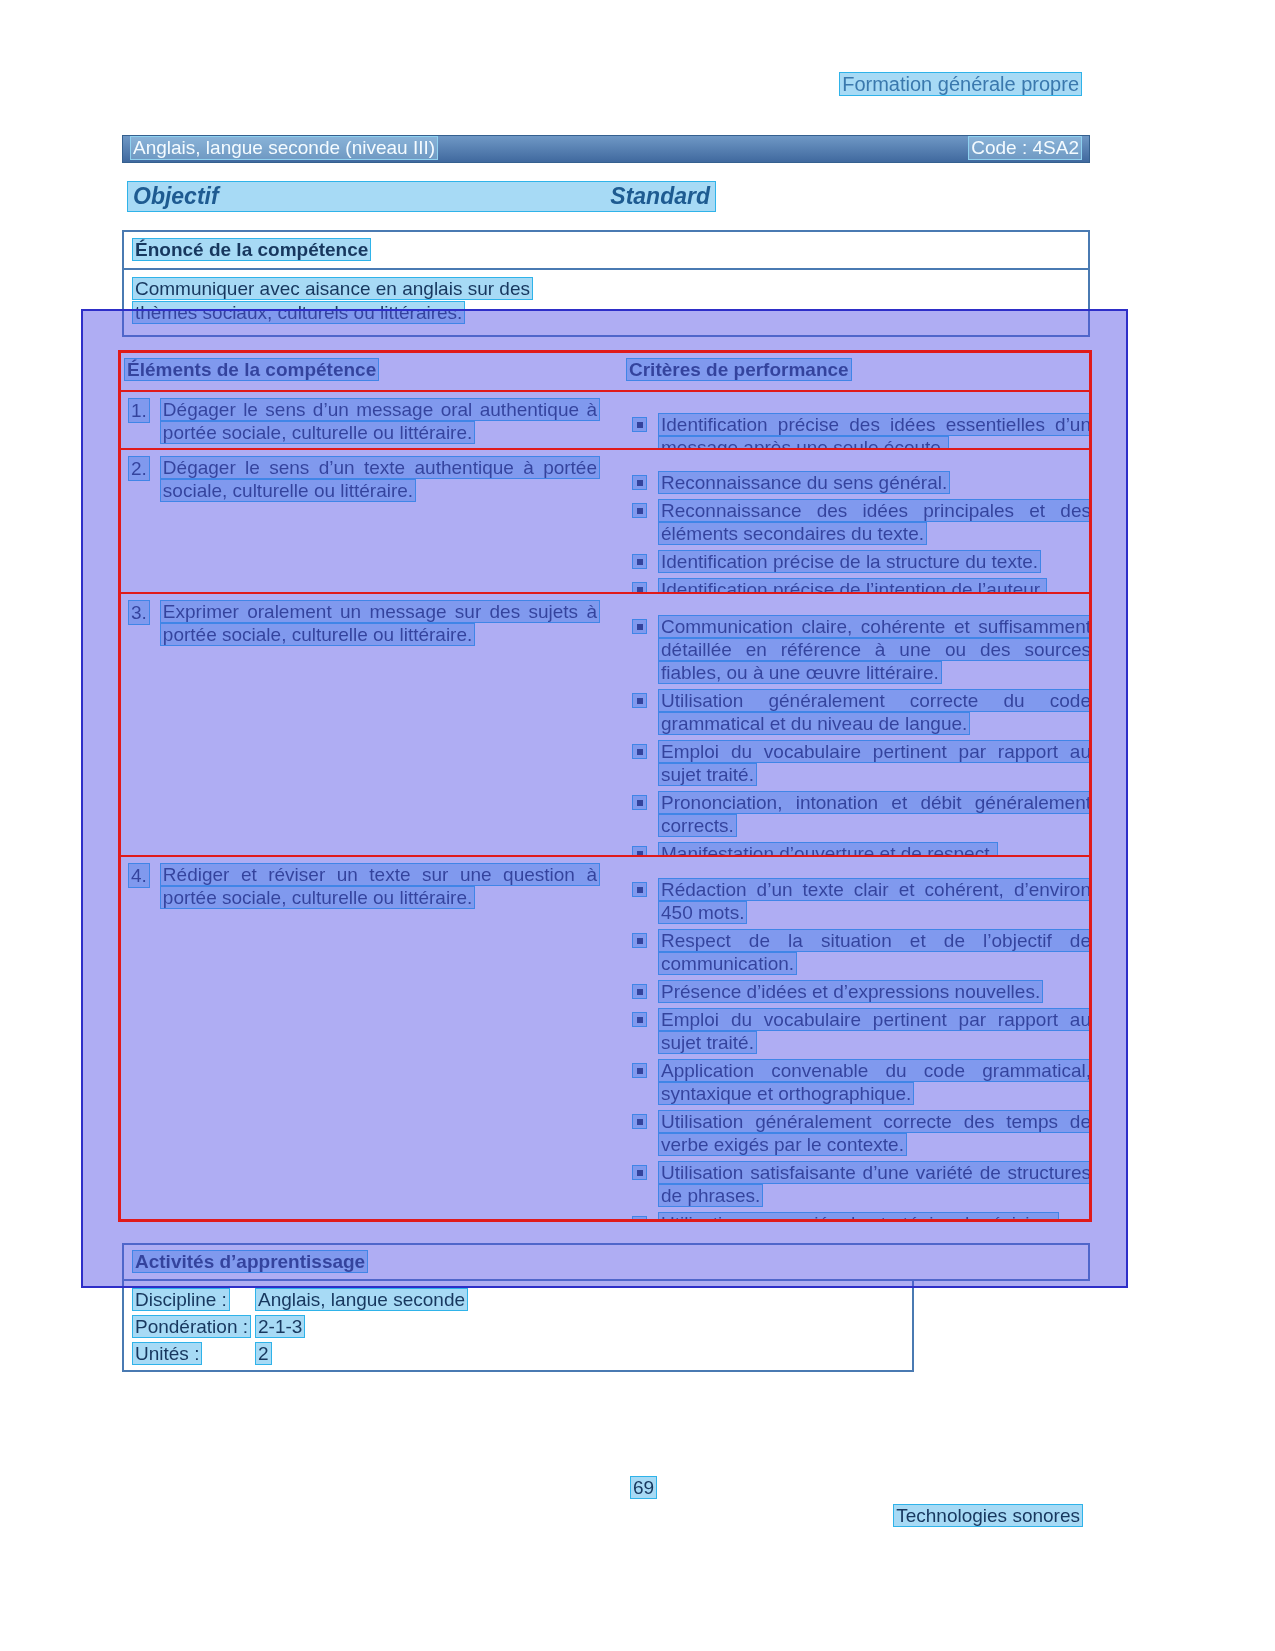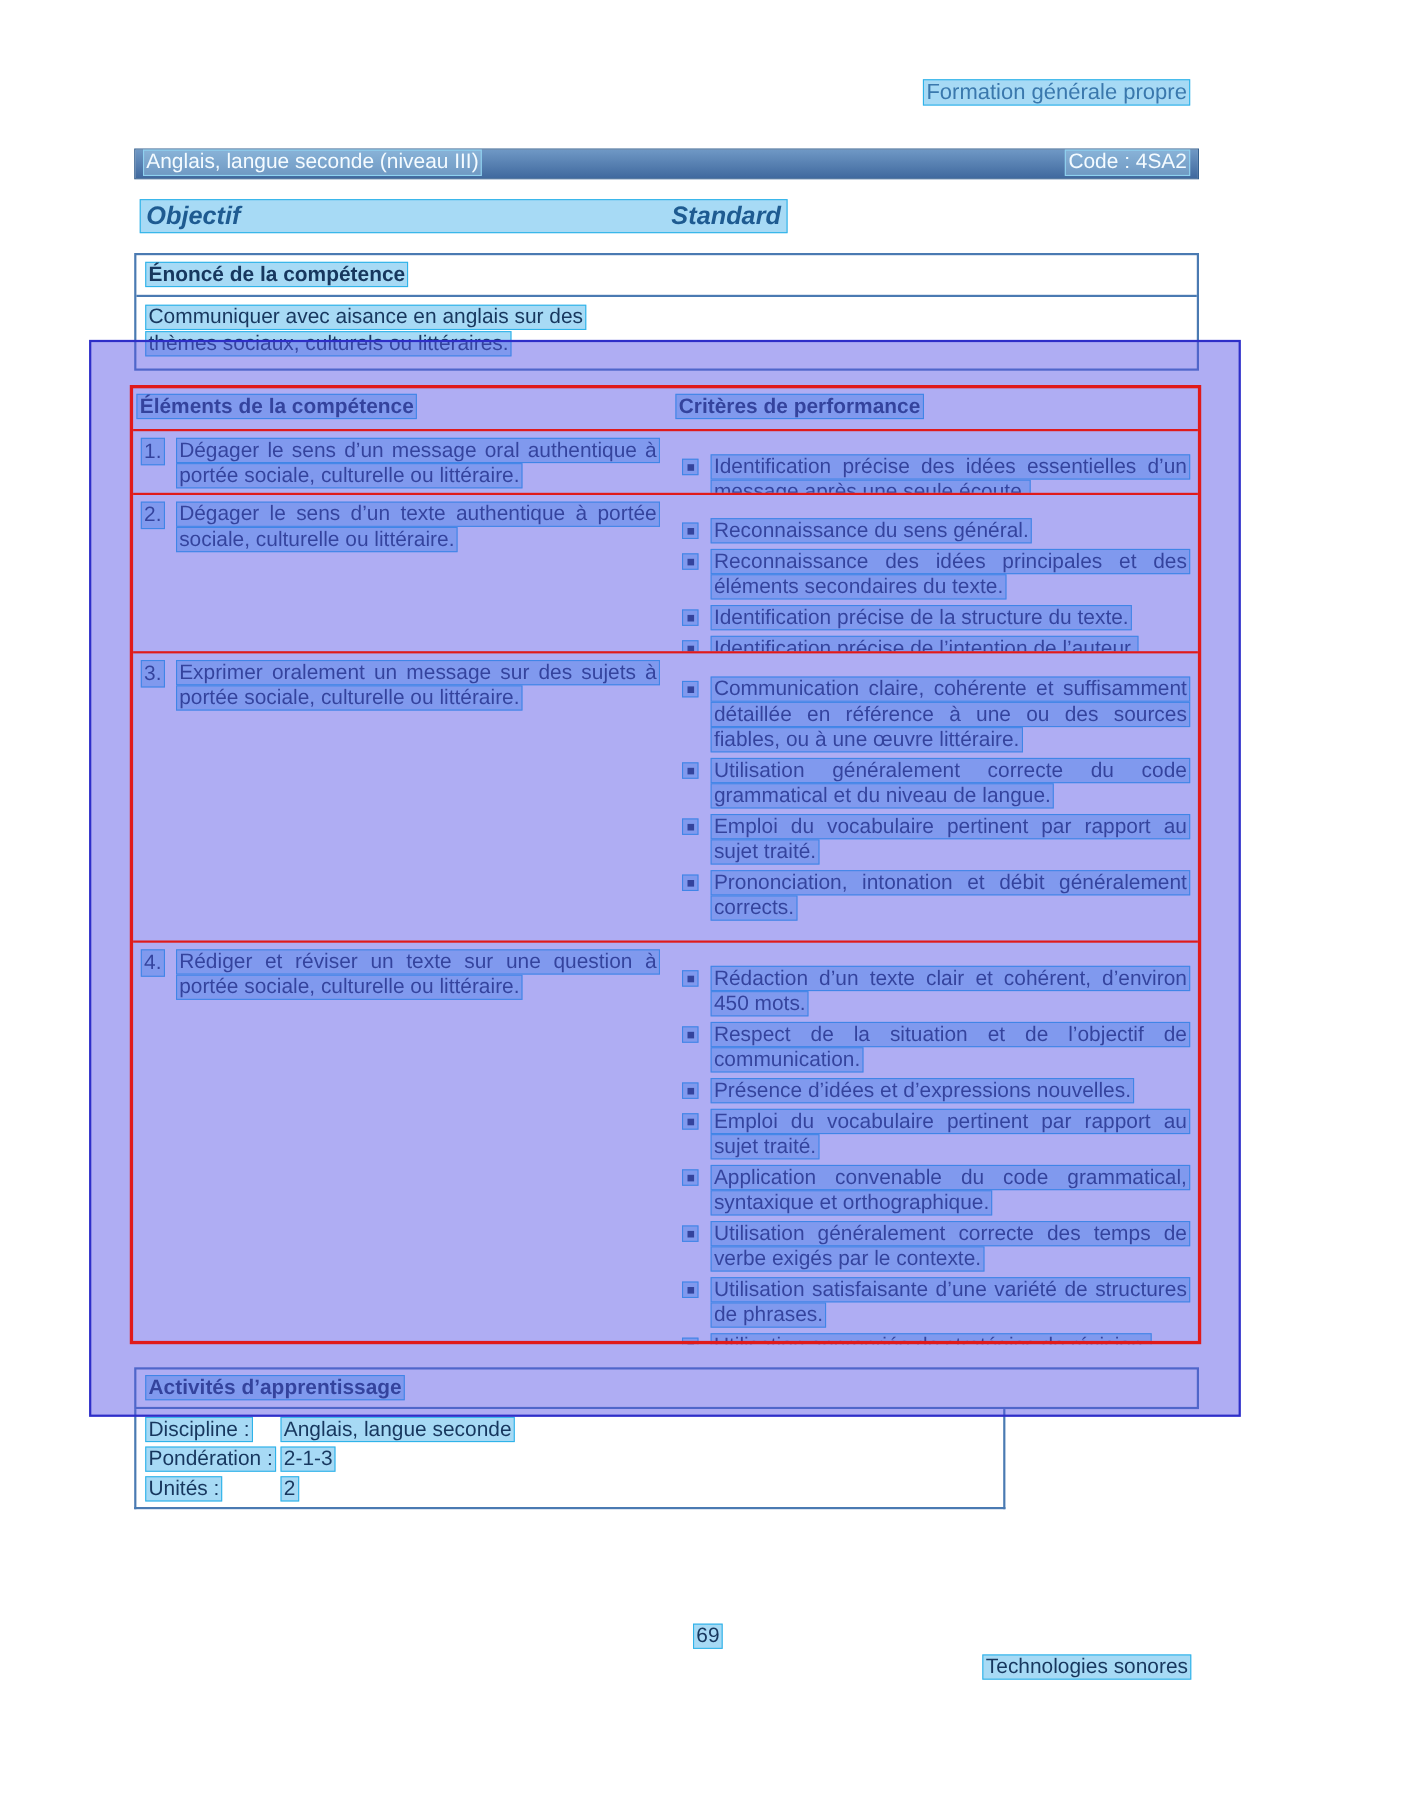--- a/index.html
+++ b/index.html
@@ -28,21 +28,21 @@
     background:#a7daf5; border:1px solid #2fb3e9; padding:1px 5px;
     font-size:23px; font-weight:bold; font-style:italic; color:#1e5b91;
   }
   
   .enonce { position:absolute; left:122px; top:230px; width:968px; border:2px solid #4a7ab2; box-sizing:border-box; background:#fff; }
   .enonce-title { border-bottom:2px solid #4a7ab2; padding:7px 8px; font-weight:bold; font-size:19px; }
   .enonce-body { padding:7px 8px 10px 8px; font-size:19px; line-height:23px; }
   .enonce-body .bline { margin-bottom:1px; }
   
   .ctable { position:absolute; left:118px; top:350px; width:974px; font-size:19px; line-height:23px; }
-  .trow { display:grid; grid-template-columns:490px 484px; box-sizing:border-box; overflow:hidden; }
+  .trow { display:grid; grid-template-columns:490px 484px; box-sizing:border-box; overflow:hidden;gap:12px; }
   .thead { height:40px; font-weight:bold; }
   .thead .cell { padding:8px 6px; }
   .r1 { height:58px; } .r2 { height:144px; } .r3 { height:263px; } .r4 { height:367px; }
   .elem-cell { padding:8px 8px 0 10px; display:flex; align-items:flex-start; box-sizing:border-box; }
   .rownum { flex:none; margin-right:10px; }
   .elem-text { flex:1; text-align:justify; }
   .crit-cell { padding:23px 10px 0 12px; box-sizing:border-box; }
   .crit-item { display:flex; align-items:flex-start; margin-bottom:5px; }
   .bullet-wrap {
     flex:none; width:13px; height:13px; margin-top:4px; margin-right:11px;
@@ -186,20 +186,26 @@
               <span class="bullet-square"></span>
             </span>
           <div class="crit-text"><span class="hl">Emploi du vocabulaire pertinent par rapport au sujet traité.</span></div>
         </div>
         <div class="crit-item">
           <span class="bullet-wrap">
               <span class="bullet-square"></span>
             </span>
           <div class="crit-text"><span class="hl">Prononciation, intonation et débit généralement corrects.</span></div>
         </div>
+        <div class="crit-item">
+          <span class="bullet-wrap">
+              <span class="bullet-square"></span>
+            </span>
+          <div class="crit-text"><span class="hl">Manifestation d’ouverture et de respect.</span></div>
+        </div>
       </div>
     </div>
 
     <div class="trow r4">
       <div class="elem-cell">
         <span class="hl rownum">4.</span>
         <div class="elem-text"><span class="hl">Rédiger et réviser un texte sur une question à portée sociale, culturelle ou littéraire.</span></div>
       </div>
       <div class="crit-cell">
         <div class="crit-item">

